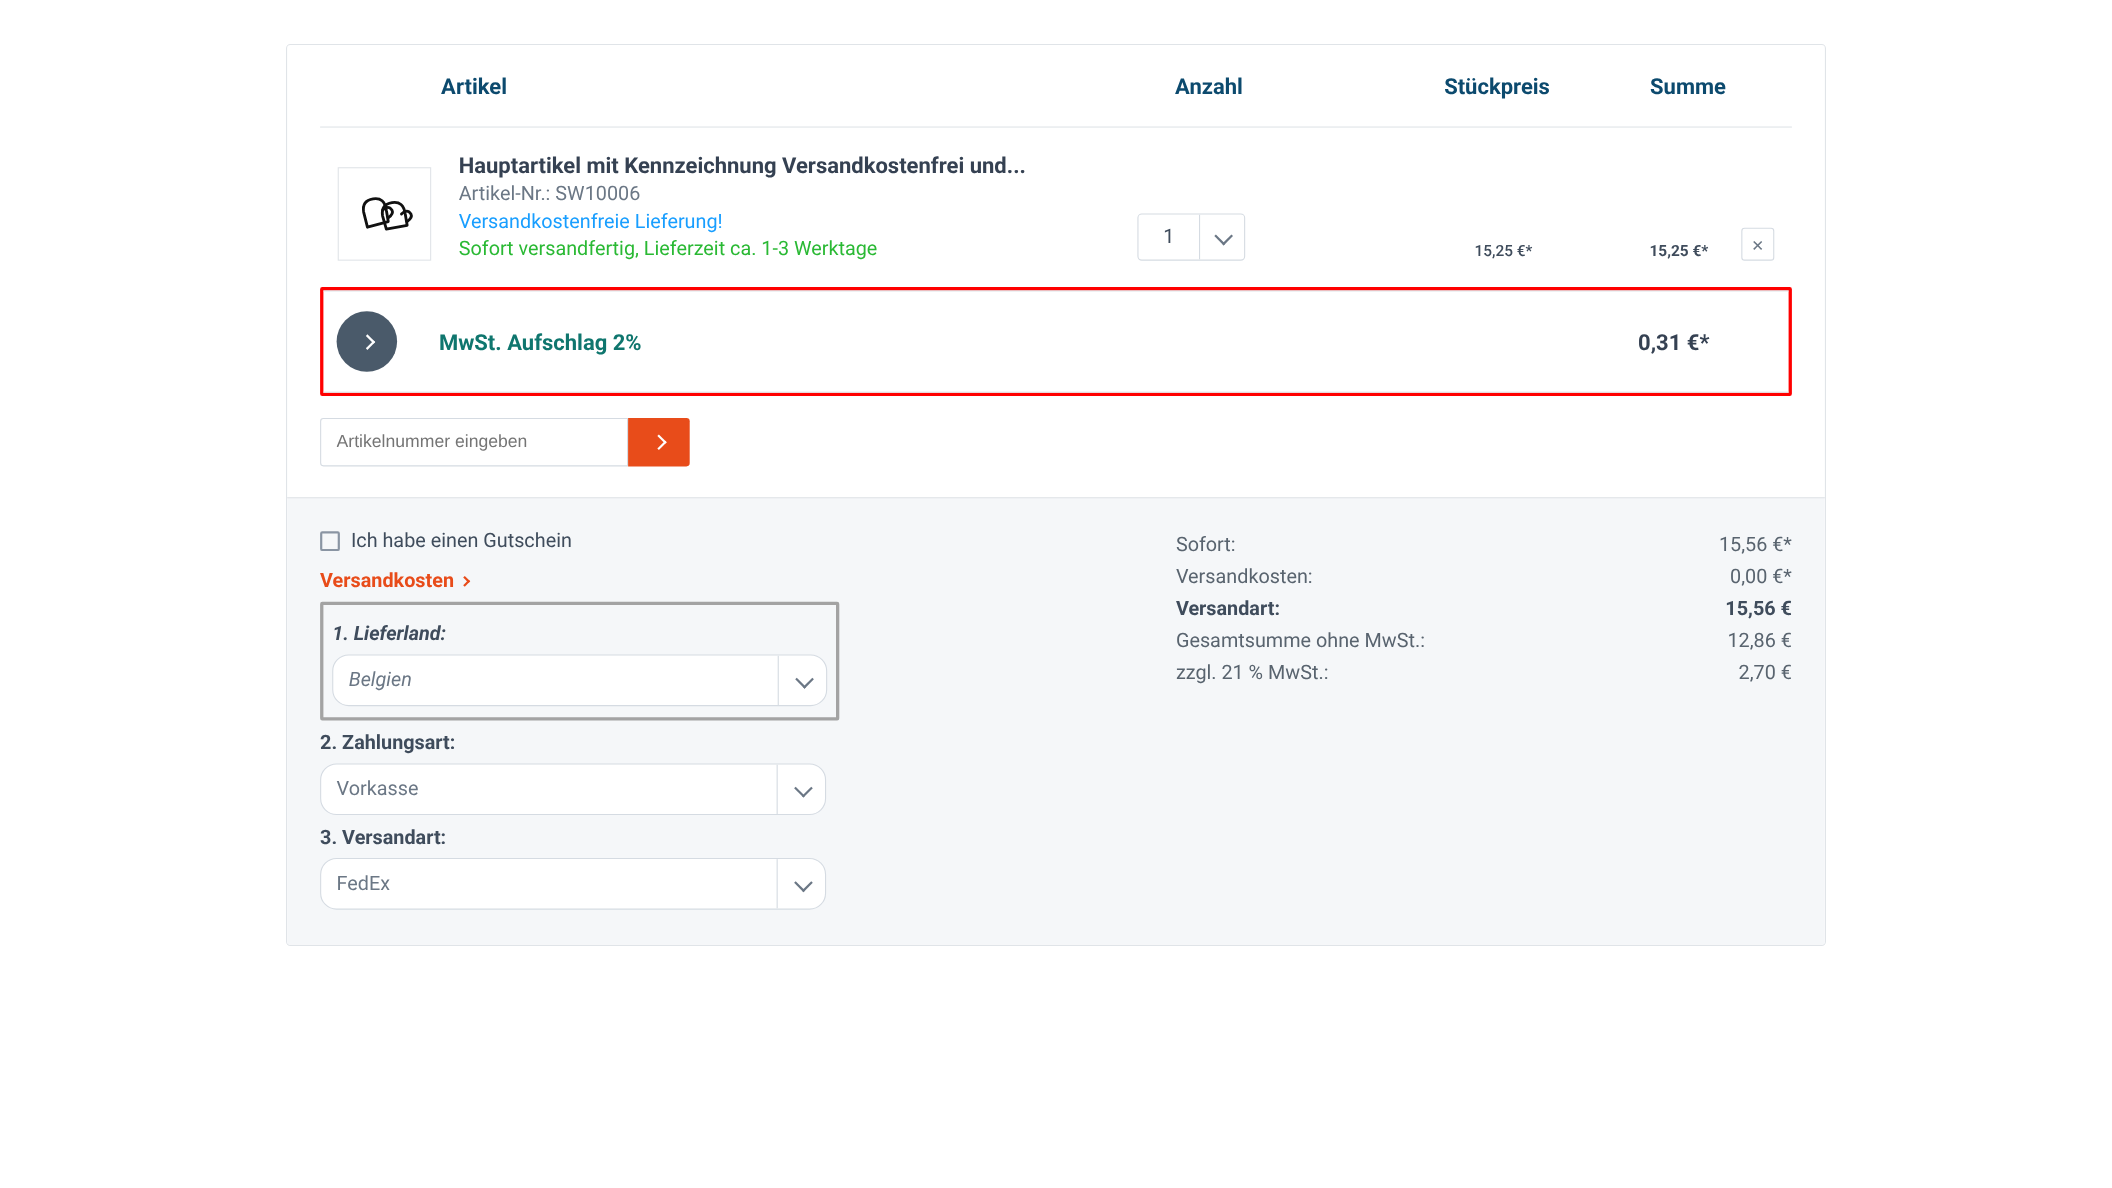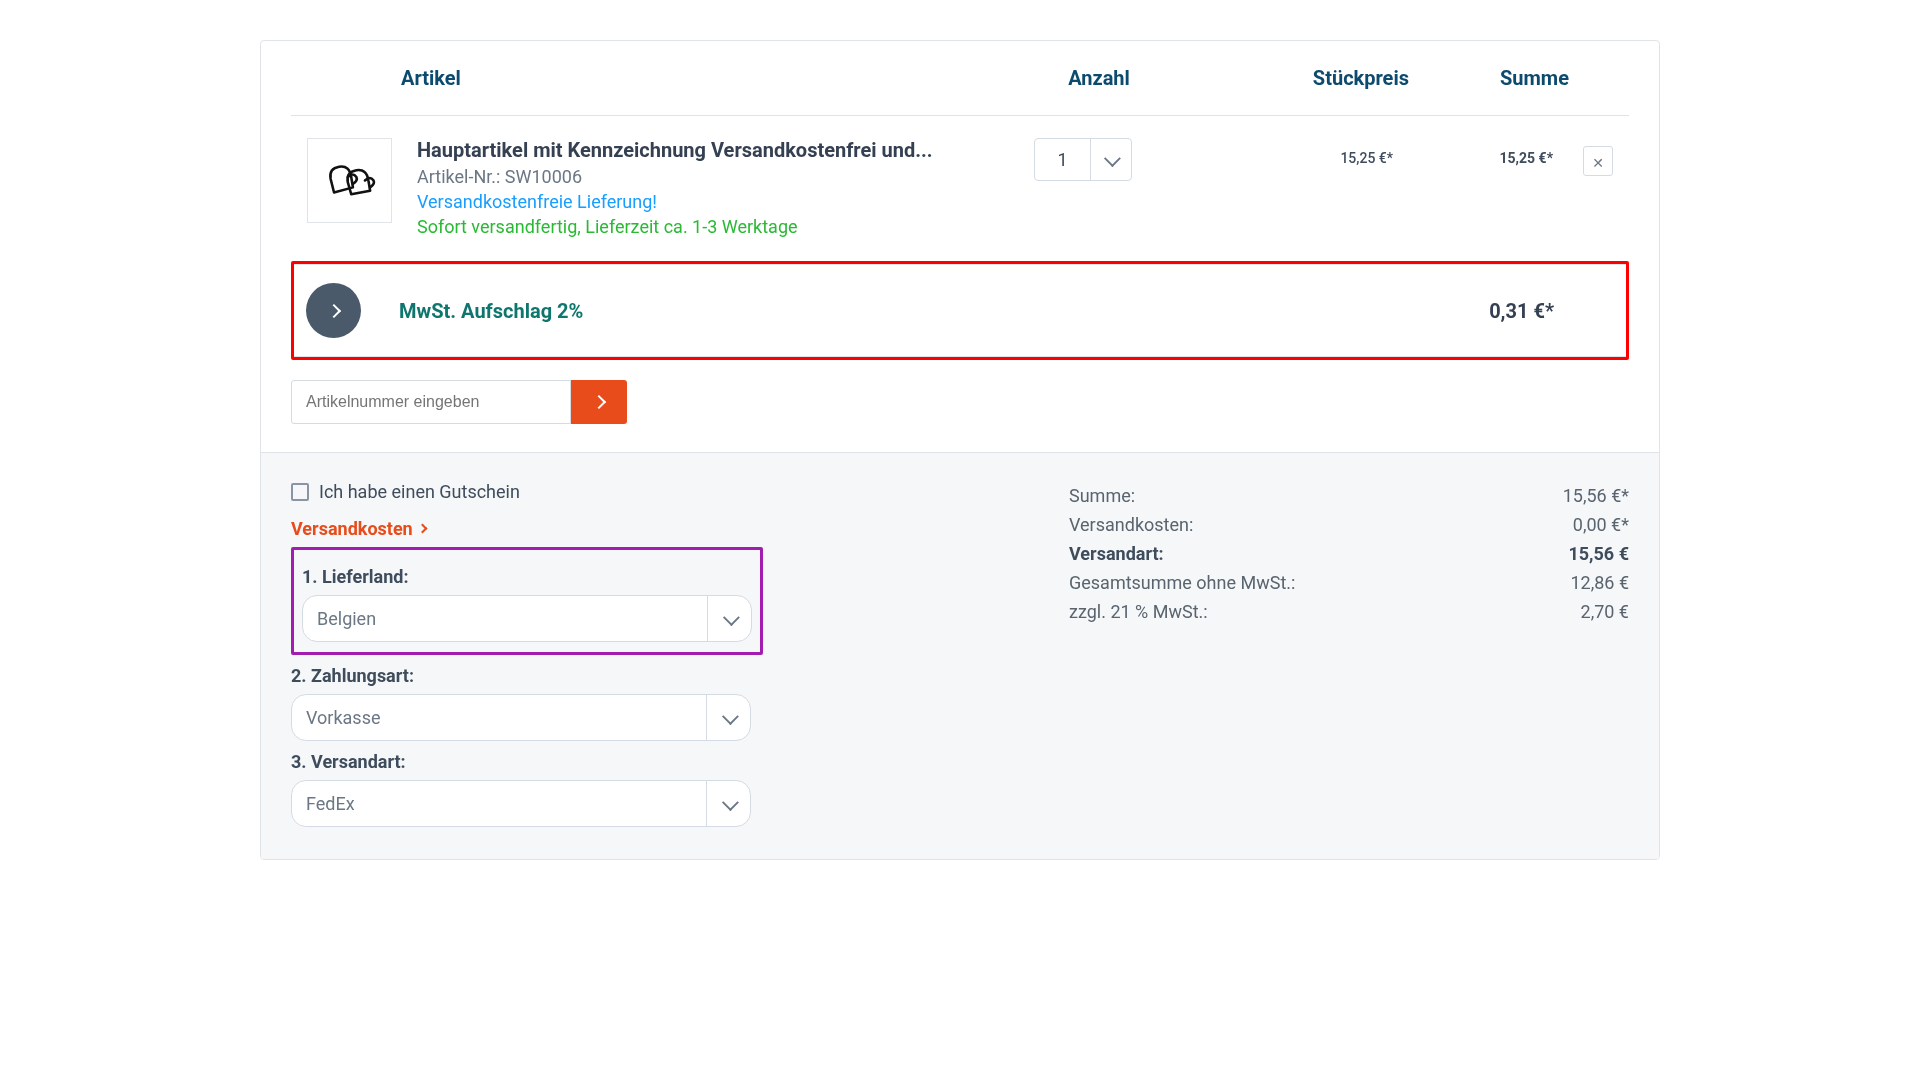--- a/index.html
+++ b/index.html
@@ -31,21 +31,21 @@
   .col-thumb { width: 110px; flex-shrink: 0; }
   .col-article { flex: 1; }
   .col-qty { width: 180px; text-align: center; }
   .col-unit { width: 220px; text-align: right; }
   .col-sum { width: 160px; text-align: right; }
   .col-remove { width: 60px; text-align: right; }
 
   .cart-row {
     display: flex;
     padding: 22px 16px;
-    align-items: flex-start;
+    align-items: flex-end;
   }
   .thumb {
     width: 85px; height: 85px;
     border: 1px solid #e0e4e8;
     display: flex; align-items: center; justify-content: center;
   }
   .thumb svg { width: 55px; height: 55px; }
   .article-title { font-weight: 700; font-size: 20px; color: #354152; }
   .article-sku { color: #6b7785; margin-top: 4px; font-size: 18px; }
   .free-shipping { color: #189eff; margin-top: 4px; font-size: 18px; }
@@ -166,21 +166,21 @@
     display: flex;
     border: 1px solid #d5dbe2;
     border-radius: 15px;
     background: #fff;
     width: 460px;
     overflow: hidden;
   }
   .select-val { flex: 1; padding: 12px 14px; color: #6b7785; }
   .select-chev { width: 44px; border-left: 1px solid #d5dbe2; display: flex; align-items: center; justify-content: center; }
 
-  .red-box { border: 3px solid #a21caf; padding: 6px 8px 10px 8px; border-radius: 2px; margin-top: 6px; }
+  .red-box { border: 3px solid #a3a3a3; padding: 6px 8px 10px 8px; border-radius: 2px; margin-top: 6px; font-style: italic; }
   .red-box .select-wrap { width: 100%; }
   .red-box .form-label { margin-top: 2px; }
   .grp-w { width: 472px; }
 
   .total-line { display: flex; padding: 4px 0; color: #59646f; }
   .total-label { flex: 1; }
   .total-val { text-align: right; }
   .total-bold { font-weight: 700; color: #3f4c5c; }
 </style>
 </head>
@@ -299,21 +299,21 @@
             <div class="select-chev">
                 <div class="chev-down"></div>
               </div>
           </div>
         </div>
       </div>
     </div>
 
     <div class="footer-right">
       <div class="total-line">
-        <div class="total-label">Summe:</div>
+        <div class="total-label">Sofort:</div>
         <div class="total-val">15,56 €*</div>
       </div>
       <div class="total-line">
         <div class="total-label">Versandkosten:</div>
         <div class="total-val">0,00 €*</div>
       </div>
       <div class="total-line total-bold">
         <div class="total-label">Versandart:</div>
         <div class="total-val">15,56 €</div>
       </div>

